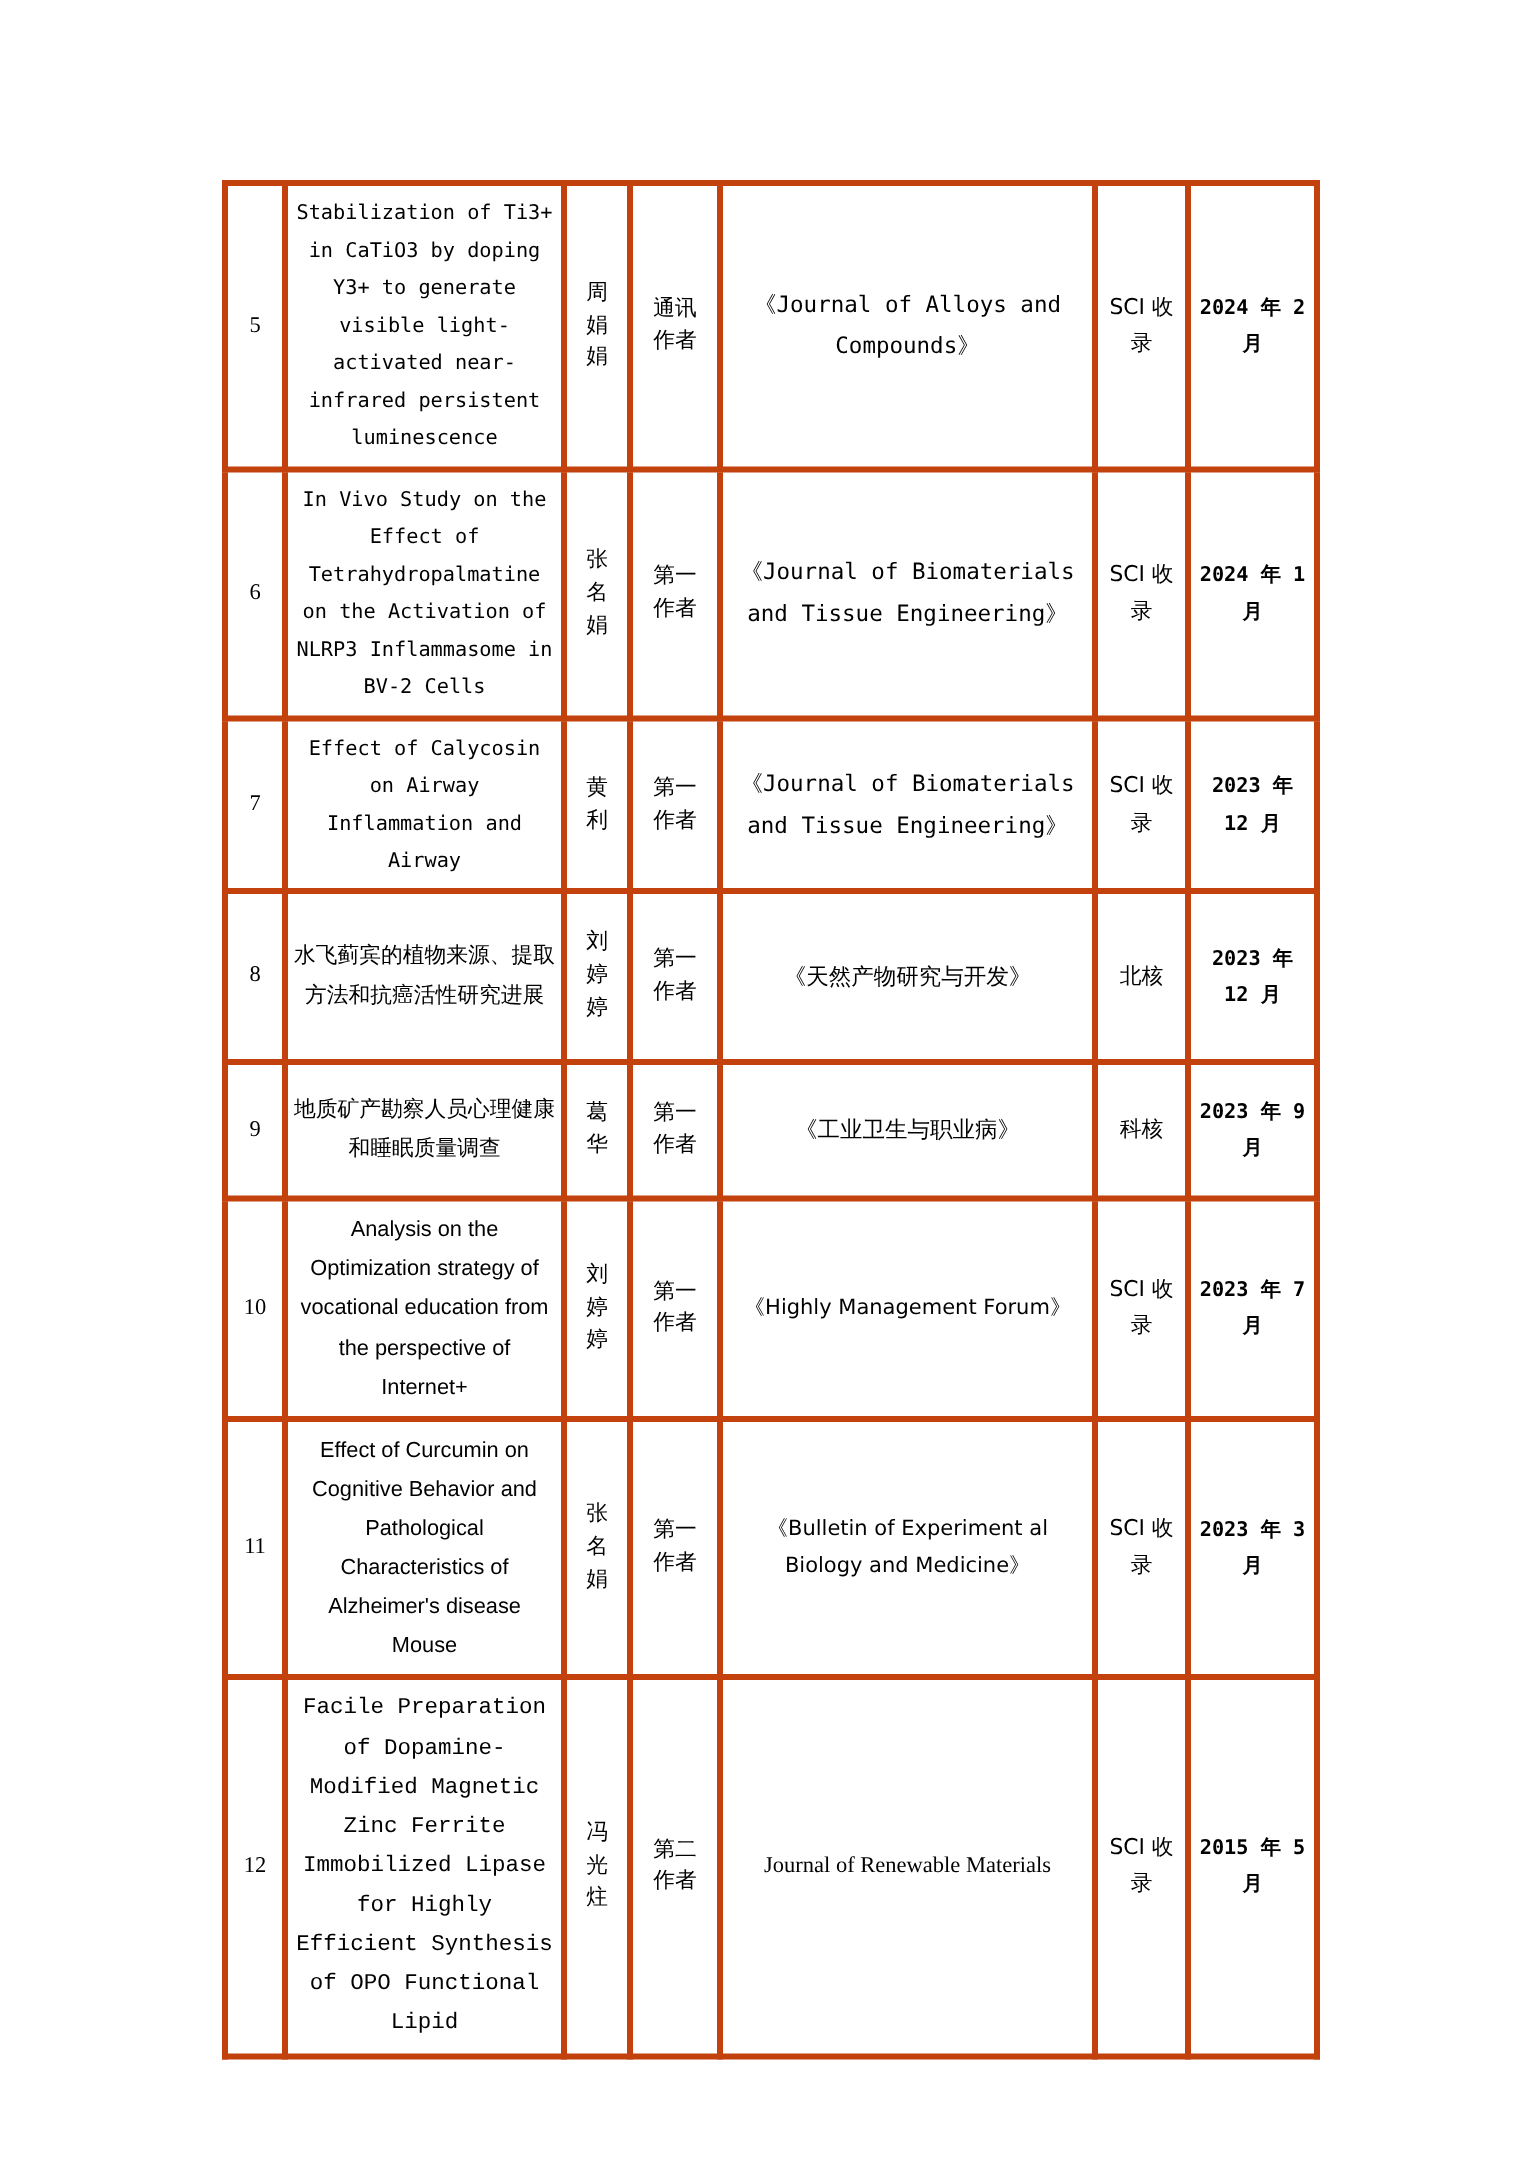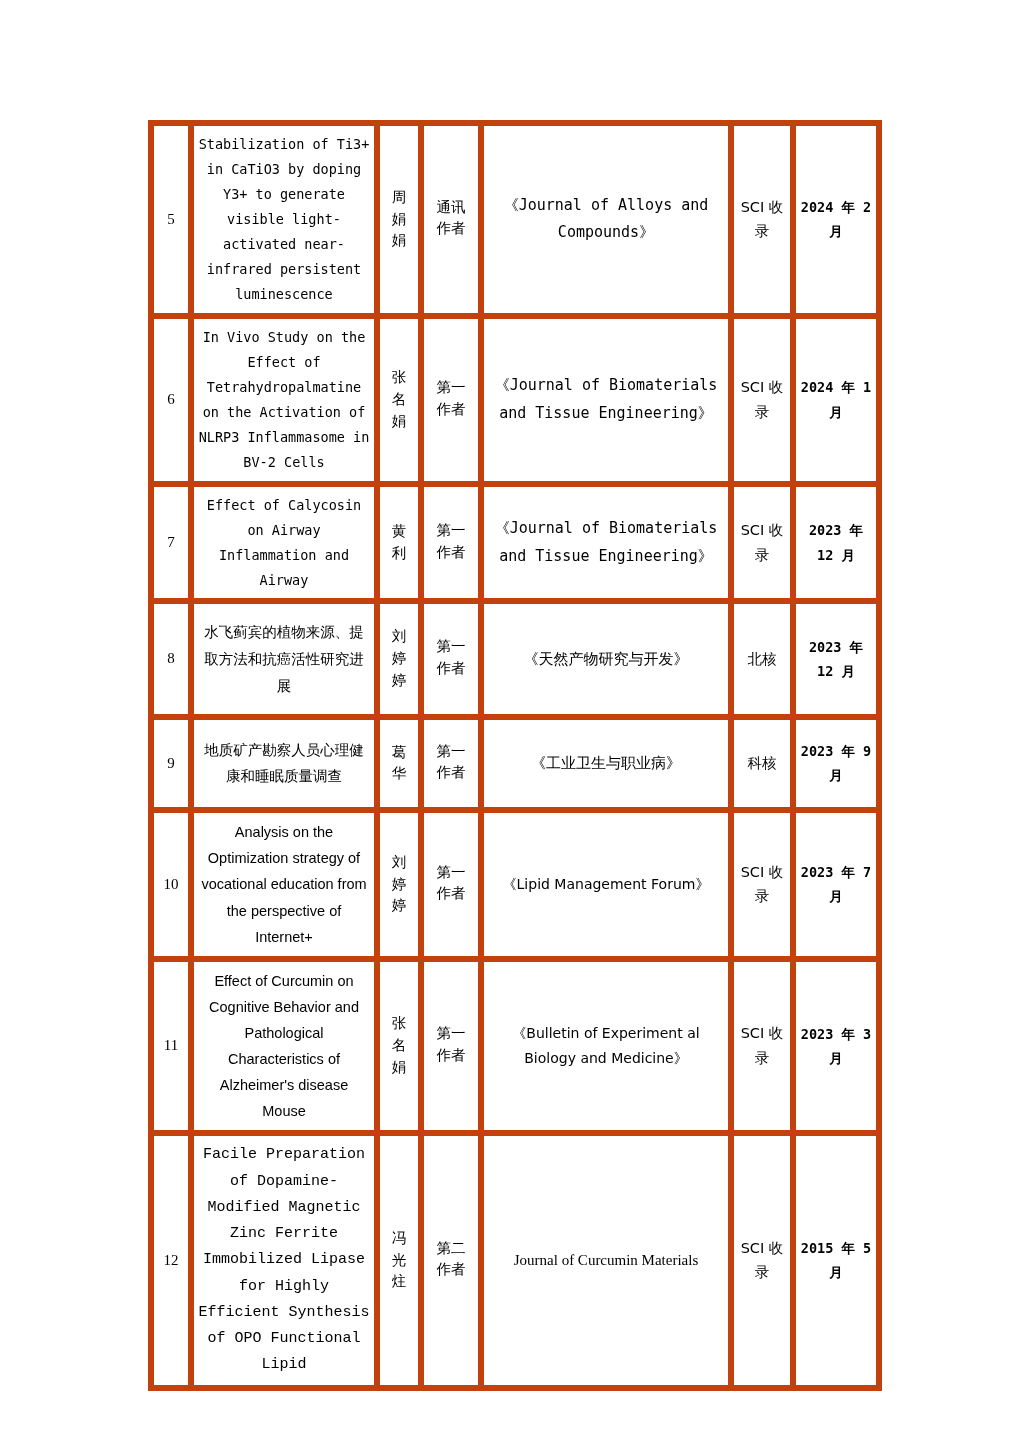--- a/index.html
+++ b/index.html
@@ -23,21 +23,21 @@
   }
   table.pub-table {
     position: absolute;
     left: 148px;
     top: 120px;
     width: 728px;
     border-collapse: collapse;
     table-layout: fixed;
   }
   table.pub-table td {
-    border: 6px solid #c2410c;
+    border: 4px solid #c2410c;
     vertical-align: middle;
     text-align: center;
     padding: 6px 4px;
     line-height: 1.55;
   }
   
   col.c-idx    { width: 40px; }
   col.c-title  { width: 186px; }
   col.c-author { width: 44px; }
   col.c-role   { width: 60px; }
@@ -72,21 +72,21 @@
   }
   .author-cn {
     font-family: "DejaVu Sans", sans-serif;
     font-size: 14.5px;
     line-height: 1.5;
     width: 1em;
     margin: 16px auto;
     word-break: break-all;
   }
   .role-cn {
-    font-family: Liberation Mono, monospace;
+    font-family: Liberation Sans, sans-serif;
     font-size: 14.5px;
     line-height: 1.5;
     width: 2.1em;
     margin: 0 auto;
     word-break: break-all;
   }
   .journal-mono {
     font-family: "DejaVu Sans Mono", monospace;
     font-size: 15px;
     line-height: 1.85;
@@ -250,21 +250,21 @@
         <td>
             <div class="title-en-sans">Analysis on the Optimization strategy of vocational education from the perspective of Internet+</div>
           </td>
         <td>
             <div class="author-cn">刘婷婷</div>
           </td>
         <td>
             <div class="role-cn">第一作者</div>
           </td>
         <td>
-            <div class="journal-sans">《Lipid Management Forum》</div>
+            <div class="journal-sans">《Highly Management Forum》</div>
           </td>
         <td>
             <div class="index-cn">SCI 收录</div>
           </td>
         <td>
             <div class="date-cell">2023 年 7 月</div>
           </td>
       </tr>
 
       <tr>
@@ -294,21 +294,21 @@
         <td>
             <div class="title-en-serif">Facile Preparation of Dopamine-Modified Magnetic Zinc Ferrite Immobilized Lipase for Highly Efficient Synthesis of OPO Functional Lipid</div>
           </td>
         <td>
             <div class="author-cn">冯光炷</div>
           </td>
         <td>
             <div class="role-cn">第二作者</div>
           </td>
         <td>
-            <div class="journal-serif nowrap">Journal of Curcumin Materials</div>
+            <div class="journal-serif nowrap">Journal of Renewable Materials</div>
           </td>
         <td>
             <div class="index-cn">SCI 收录</div>
           </td>
         <td>
             <div class="date-cell">2015 年 5 月</div>
           </td>
       </tr>
 
     </tbody>

